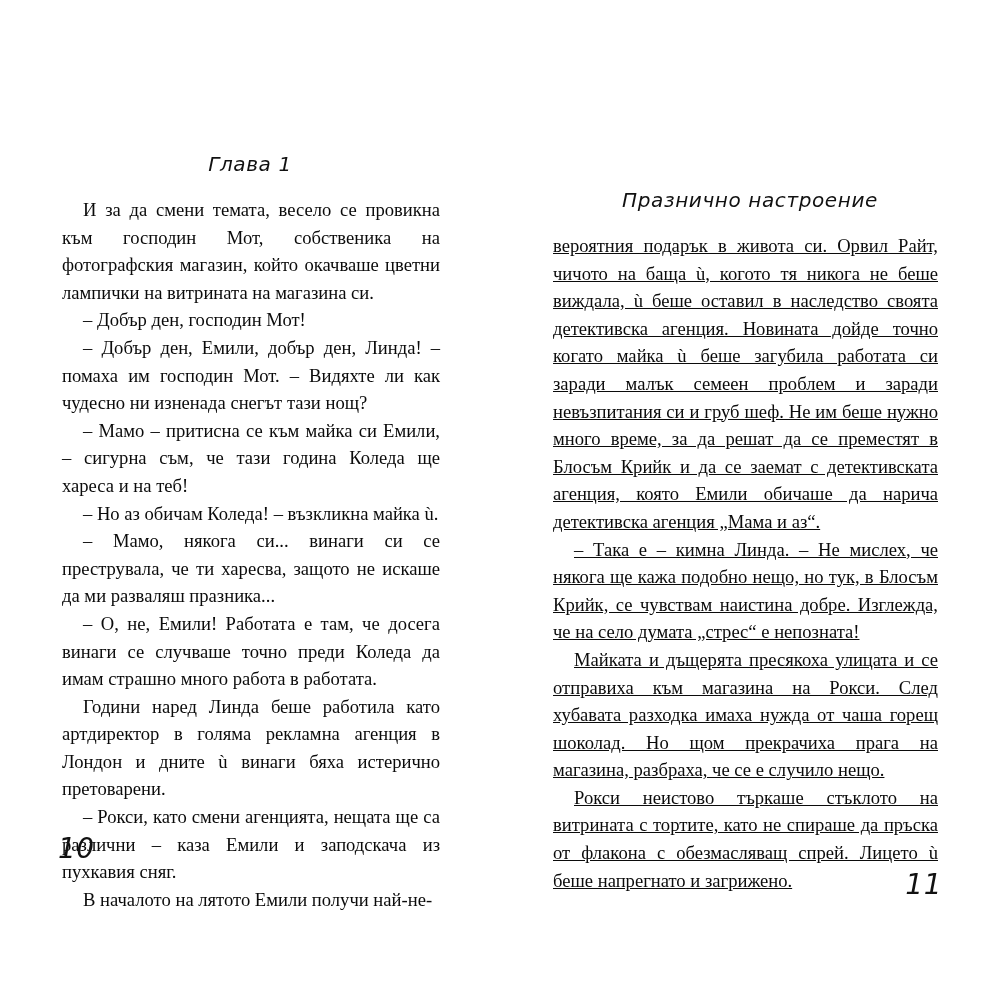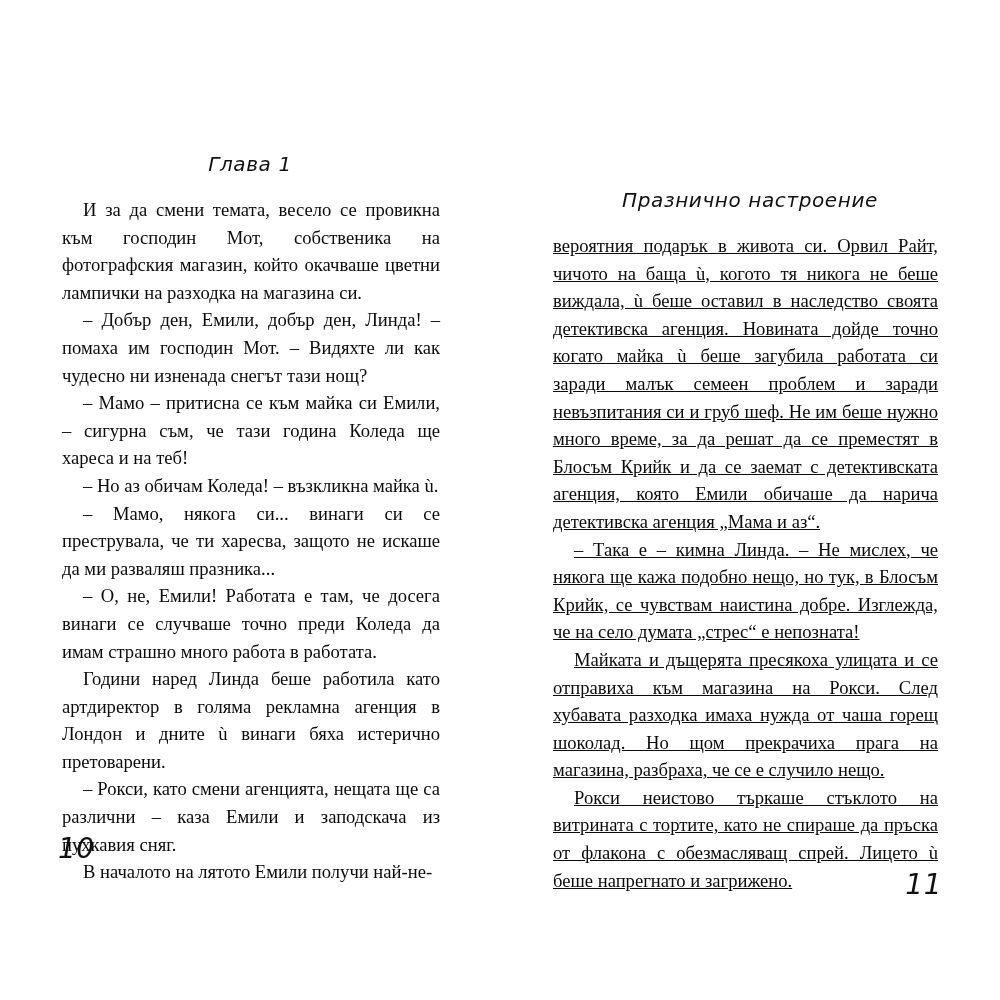--- a/index.html
+++ b/index.html
@@ -89,21 +89,22 @@
 </head>
 <body>
 
 <div class="spread">
 
   <div class="page page-left">
 
     <div class="running-head">Глава 1</div>
 
     <div class="textblock">
-      <p>И за да смени темата, весело се провикна към господин Мот, собственика на фотографския магазин, който окачваше цветни лампички на разходка на магазина си.</p>
+      <p>И за да смени темата, весело се провикна към господин Мот, собственика на фотографския магазин, който окачваше цветни лампички на витрината на магазина си.</p>
+      <p>– Добър ден, господин Мот!</p>
       <p>– Добър ден, Емили, добър ден, Линда! – помаха им господин Мот. – Видяхте ли как чудесно ни изненада снегът тази нощ?</p>
       <p>– Мамо – притисна се към майка си Емили, – сигурна съм, че тази година Коледа ще хареса и на теб!</p>
       <p>– Но аз обичам Коледа! – възкликна майка ù.</p>
       <p>– Мамо, някога си... винаги си се преструвала, че ти харесва, защото не искаше да ми разваляш празника...</p>
       <p>– О, не, Емили! Работата е там, че досега винаги се случваше точно преди Коледа да имам страшно много работа в работата.</p>
       <p>Години наред Линда беше работила като артдиректор в голяма рекламна агенция в Лондон и дните ù винаги бяха истерично претоварени.</p>
       <p>– Рокси, като смени агенцията, нещата ще са различни – каза Емили и заподскача из пухкавия сняг.</p>
       <p class="runon">В началото на лятото Емили получи най-не-</p>
     </div>
 

